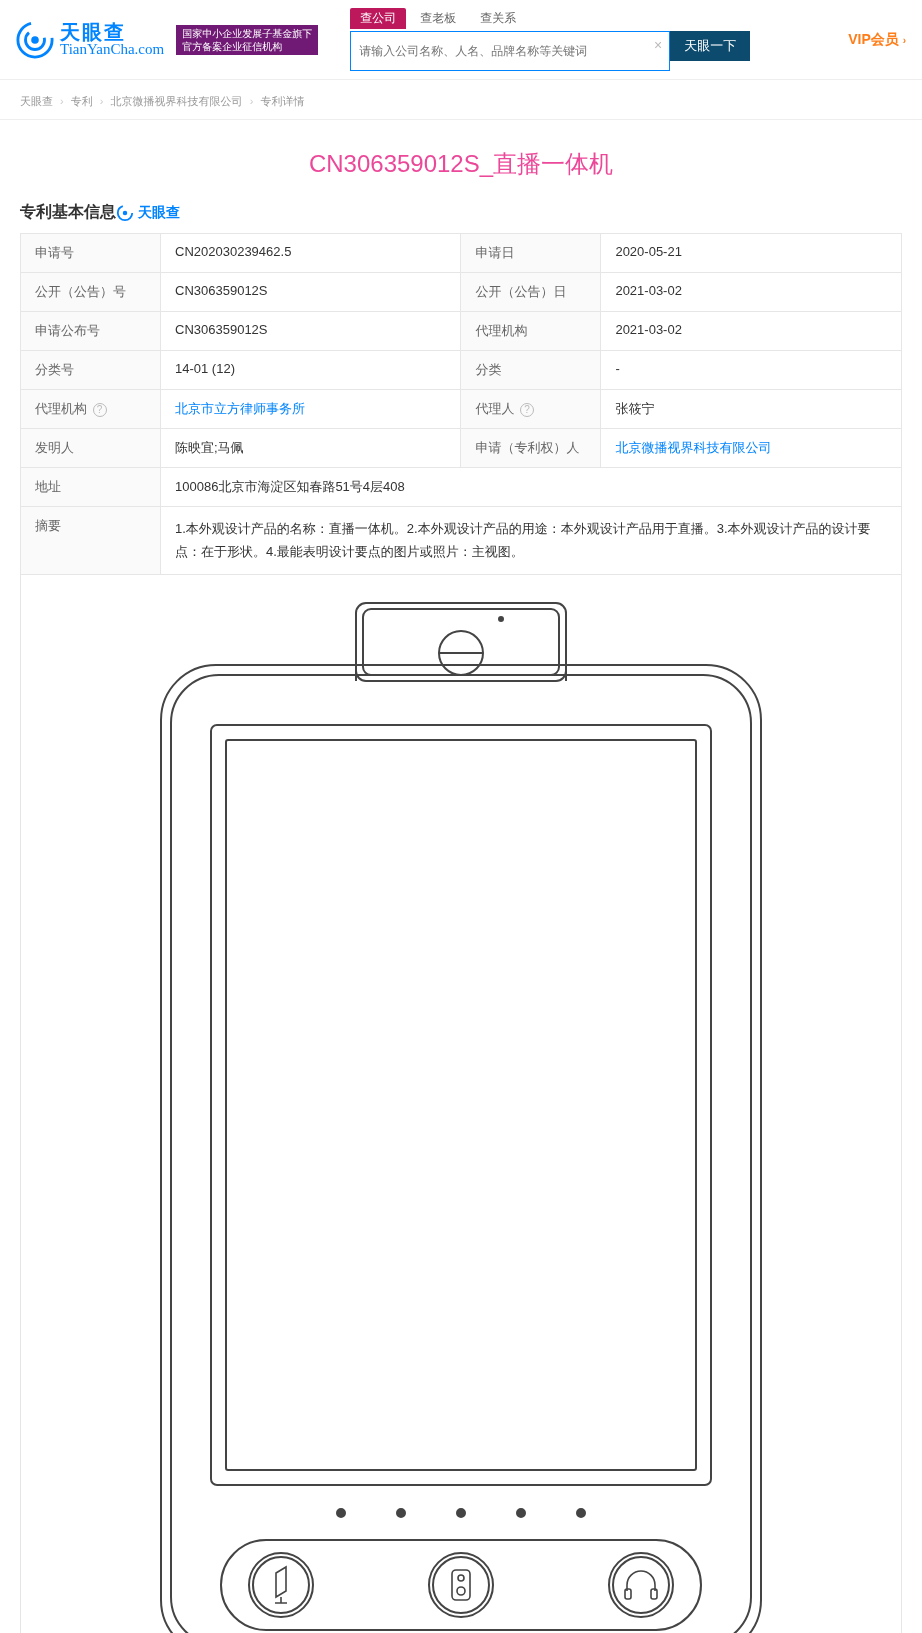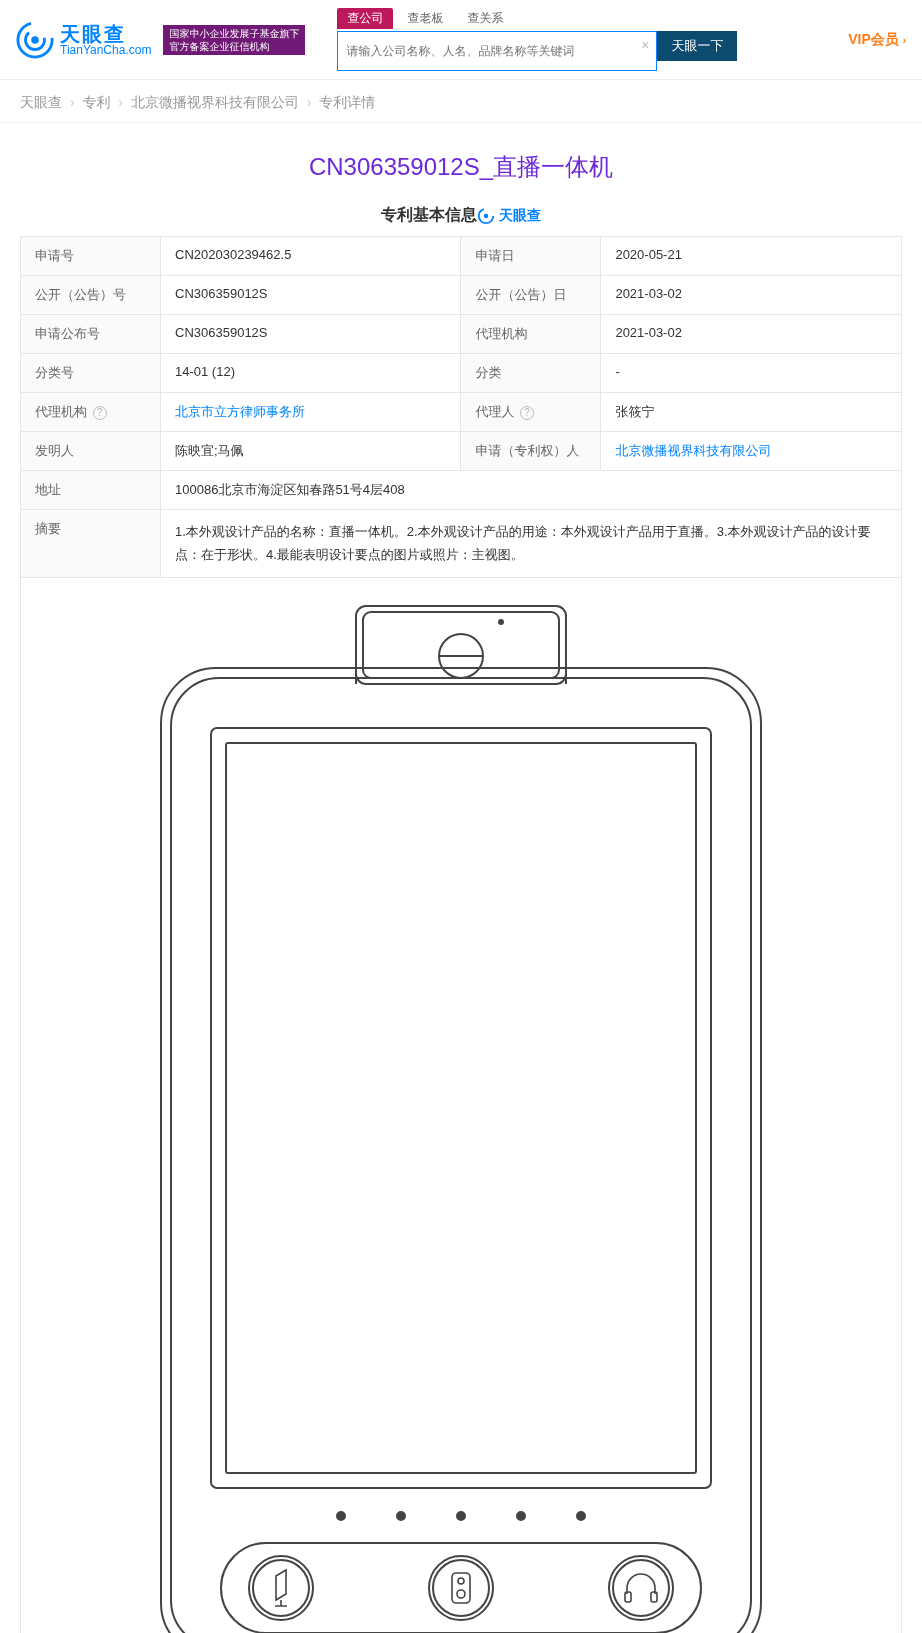--- a/index.html
+++ b/index.html
@@ -5,45 +5,45 @@
   * { box-sizing: border-box; margin: 0; padding: 0; }
   body { font-family: "Microsoft YaHei", Arial, sans-serif; background: #f5f5f5; color: #333; font-size: 13px; }
   .page { width: 922px; margin: 0 auto; background: #fff; }
 
   
   .topbar { display: flex; align-items: center; padding: 8px 16px; gap: 12px; border-bottom: 1px solid #eee; }
   .logo-block { display: flex; align-items: center; gap: 6px; }
   .logo-swirl { width: 38px; height: 38px; }
   .logo-text { display: flex; flex-direction: column; line-height: 1; }
   .logo-text .cn { font-size: 20px; font-weight: bold; color: #0084ff; letter-spacing: 2px; }
-  .logo-text .en { font-size: 12px; color: #0084ff; }
+  .logo-text .en { font-size: 15px; color: #0084ff; font-family: Liberation Serif, serif; }
   .red-badge { background: #701a75; color: #fff; font-size: 10px; padding: 2px 6px; line-height: 1.3; }
   .red-badge div { white-space: nowrap; }
   .search-group { display: flex; flex-direction: column; margin-left: 20px; }
   .search-tabs { display: flex; gap: 4px; margin-bottom: 2px; }
   .search-tab { font-size: 12px; padding: 2px 10px; color: #666; cursor: pointer; }
   .search-tab.active { background: #be185d; color: #fff; border-radius: 2px 2px 0 0; }
   .search-row { display: flex; }
   .search-input { width: 320px; height: 40px; border: 1px solid #0084ff; padding: 0 28px 0 8px; font-size: 12px; outline: none; }
   .search-input-wrap { position: relative; }
   .clear-x { position: absolute; right: 8px; top: 6px; color: #bbb; font-size: 14px; cursor: pointer; }
   .search-btn { height: 30px; padding: 0 14px; background: #0c4a6e; color: #fff; border: none; font-size: 13px; cursor: pointer; }
   .vip { margin-left: auto; color: #ff7d18; font-size: 14px; font-weight: bold; cursor: pointer; }
   .vip .chev { font-size: 10px; }
 
   
-  .crumb { padding: 14px 20px 10px; font-size: 14px; color: #999; border-bottom: 1px solid #eee; }
+  .crumb { padding: 14px 20px 10px; font-size: 11px; color: #999; border-bottom: 1px solid #eee; }
   .crumb a { color: #999; text-decoration: none; cursor: pointer; }
   .crumb .sep { margin: 0 4px; color: #ccc; }
 
   
-  .title { text-align: center; font-size: 24px; color: #6d28d9; font-weight: 400; padding: 28px 0 22px; }
-
-  
-  .section-head { display: flex; align-items: center; justify-content: center; padding: 0 20px 10px; }
+  .title { text-align: center; font-size: 24px; color: #ec4899; font-weight: 400; padding: 28px 0 22px; }
+
+  
+  .section-head { display: flex; align-items: center; justify-content: flex-start; padding: 0 20px 10px; }
   .section-head h2 { font-size: 16px; color: #333; font-weight: bold; }
   .watermark { color: #0084ff; font-size: 14px; font-weight: bold; display: flex; align-items: center; gap: 4px; }
   .watermark svg { width: 18px; height: 18px; }
 
   
   table.info { width: calc(100% - 40px); margin: 0 20px; border-collapse: collapse; }
   table.info td { border: 1px solid #e6e6e6; padding: 10px 14px; font-size: 13px; vertical-align: top; }
   td.label { background: #fafafa; color: #666; width: 140px; }
   td.value { color: #333; }
   td.value.link { color: #0084ff; cursor: pointer; }

